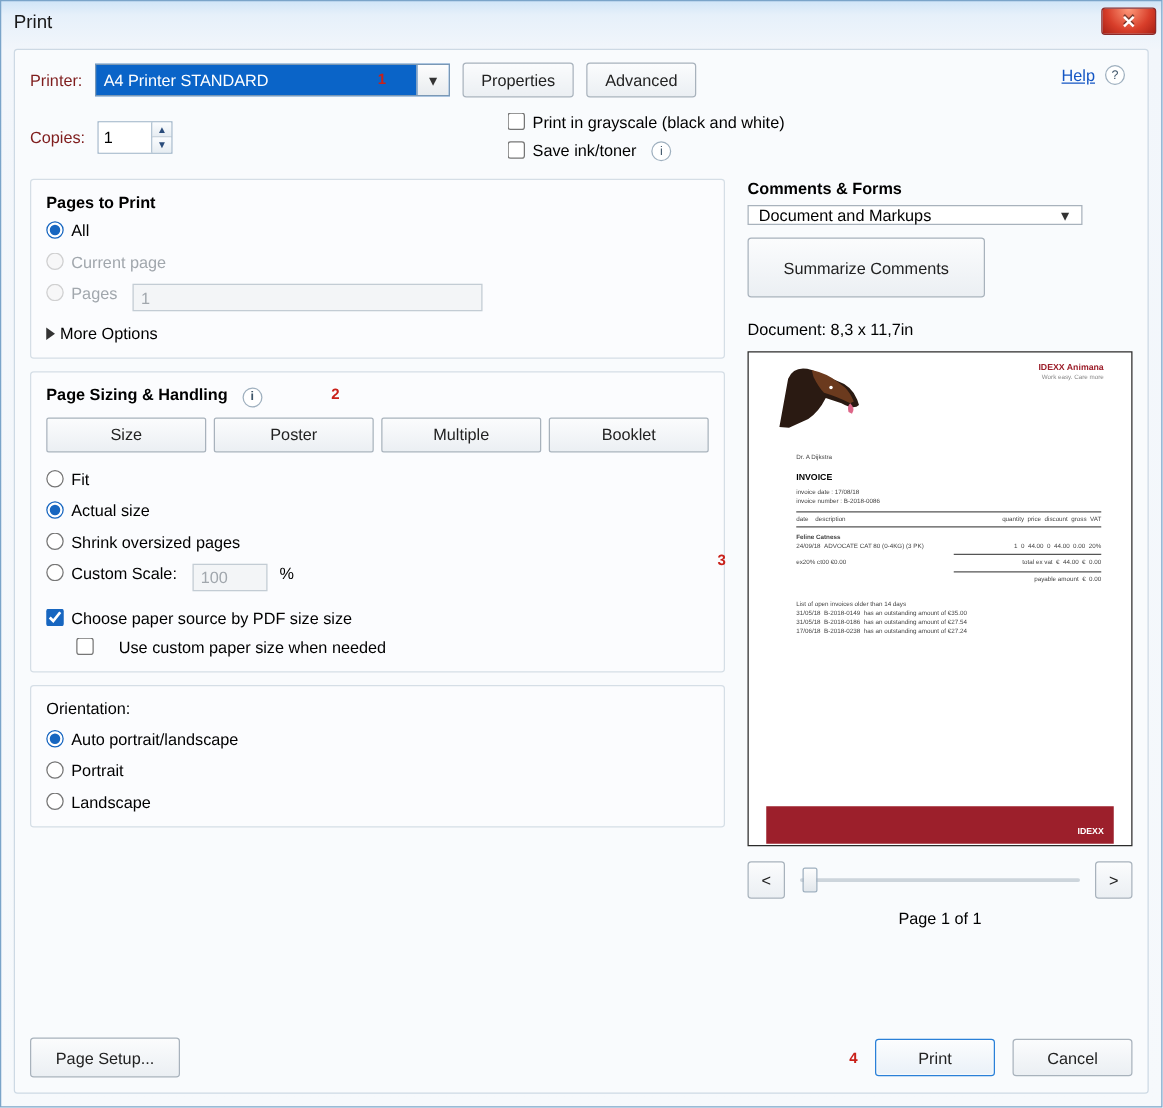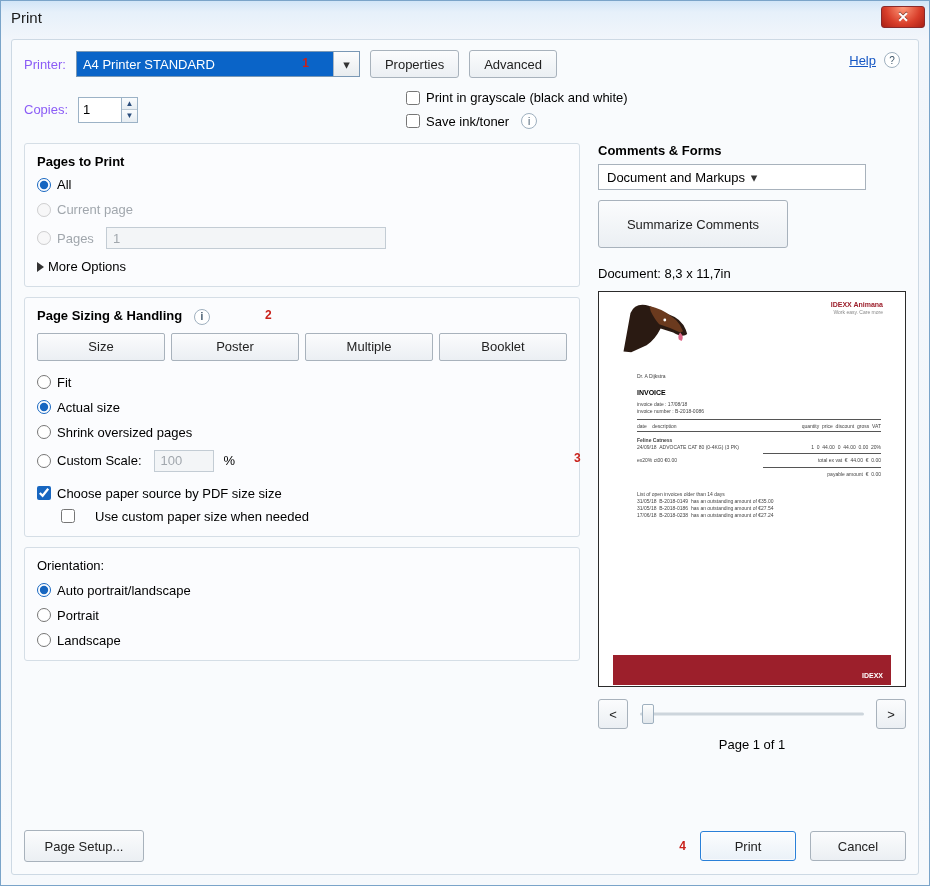--- a/index.html
+++ b/index.html
@@ -2,36 +2,36 @@
 <html><head>
   <meta charset="utf-8">
   <style>
     * { box-sizing: border-box; margin: 0; padding: 0; font-family: "Segoe UI", Tahoma, sans-serif; font-size: 13px; }
     body { width: 930px; height: 886px; background: linear-gradient(#cfe4f7,#e6f0fa 12px,#f2f6fb 40px,#f6f9fc 100%); border: 1px solid #7aa4c9; overflow: hidden; }
     .titlebar { display:flex; align-items:center; justify-content:space-between; height:32px; padding: 0 4px 0 10px; }
     .titlebar-title { font-size:15px; color:#1a1a1a; }
     .close-btn { width:44px; height:22px; border:1px solid #8a2a2a; border-radius:3px; background: radial-gradient(circle at 50% 0%, #ff9a7a, #d83e2a 60%, #a81f14); display:flex; align-items:center; justify-content:center; color:#fff; font-weight:bold; font-size:14px; text-shadow:0 -1px 0 rgba(0,0,0,.5); cursor:pointer; }
     .outer-panel { margin:6px 10px 10px 10px; border:1px solid #cdd9e4; border-radius:3px; background:#f9fbfd; padding:10px 12px 12px 12px; height: calc(100% - 48px); position:relative; }
     .row1 { display:flex; align-items:center; gap:10px; }
-    .label { color:#8b5cf6; }
+    .label { color:#7f1d1d; }
     .select { height:26px; border:1px solid #7a98b5; background:#0a64c8; color:#fff; display:flex; align-items:center; padding:0 26px 0 6px; position:relative; min-width:284px; }
     .select .arrow { position:absolute; right:0; top:0; width:26px; height:100%; background: linear-gradient(#fdfdfd,#e8ecef); border-left:1px solid #a9b7c4; display:flex; align-items:center; justify-content:center; color:#333; }
     .btn { height:28px; padding:0 14px; border:1px solid #a8b2bc; border-radius:3px; background: linear-gradient(#fbfcfd,#ebeff3); cursor:pointer; display:inline-flex; align-items:center; justify-content:center; color:#222; }
     .btn.big { height:32px; min-width:120px; }
     .btn.segment { border-radius:2px; min-width:128px; height:28px; }
     .help-row { position:absolute; right:18px; top:12px; display:flex; align-items:center; gap:8px; }
     .help-link { color:#1456c4; text-decoration:underline; cursor:pointer; }
     .info-icon { width:16px; height:16px; border:1px solid #9fb0bf; border-radius:50%; display:inline-flex; align-items:center; justify-content:center; font-size:10px; color:#3d5468; background:#fff; }
     .row2 { display:flex; align-items:center; gap:10px; margin-top:12px; }
     .spinner { display:flex; align-items:stretch; height:26px; border:1px solid #9cb2c6; background:#fff; }
     .spinner input { border:none; width:42px; padding:0 4px; font-size:13px; outline:none; }
     .spinner .arrows { width:16px; display:flex; flex-direction:column; border-left:1px solid #9cb2c6; }
     .spinner .arrows div { flex:1; display:flex; align-items:center; justify-content:center; font-size:8px; background:linear-gradient(#fafcfe,#e7edf2); cursor:pointer; color:#2a4c7b; }
     .spinner .arrows div:first-child { border-bottom:1px solid #bcc9d4; }
-    .checkrow { display:flex; align-items:center; gap:6px; }
+    .checkrow { display:flex; align-items:flex-start; gap:6px; }
     input[type=checkbox], input[type=radio] { width:14px; height:14px; accent-color:#1766c0; }
     input[type=radio] { accent-color:#1766c0; }
     .right-opts { margin-left:308px; display:flex; flex-direction:column; gap:8px; }
     .columns { display:flex; gap:18px; margin-top:14px; height:650px; }
     .col-left { flex:1; display:flex; flex-direction:column; gap:10px; }
     .col-right { width:330px; display:flex; flex-direction:column; }
     .group { border:1px solid #d5dee6; border-radius:3px; padding:10px 12px 12px 12px; background:#fbfcfe; }
     .group h3 { font-weight:bold; font-size:13px; margin-bottom:8px; }
     .radio-col { display:flex; flex-direction:column; gap:10px; }
     .disabled { color:#a1a7ad; }
@@ -52,21 +52,21 @@
     .tiny { font-size:5px; color:#444; }
     .mini-hr { position:absolute; height:1px; background:#555; }
     .pager-row { display:flex; align-items:center; justify-content:space-between; margin-top:12px; }
     .slider { flex:1; margin:0 12px; height:20px; position:relative; }
     .slider-track { position:absolute; left:0; right:0; top:50%; height:3px; background:#cdd5dc; border-radius:2px; transform:translateY(-50%); }
     .slider-thumb { position:absolute; left:8px; top:50%; width:12px; height:20px; transform:translate(-50%,-50%); background:linear-gradient(#fdfdfd,#e2e7ec); border:1px solid #9fb0bf; border-radius:2px; }
     .page-counter { text-align:center; margin-top:8px; }
     .bottom-buttons { position:absolute; left:12px; right:12px; bottom:12px; display:flex; align-items:center; justify-content:space-between; }
     .bottom-right { display:flex; gap:14px; align-items:center; }
     .btn.primary { border:1px solid #2a80d8; box-shadow: inset 0 0 0 1px rgba(255,255,255,.6); background: linear-gradient(#fcfdfe,#eaf1f8); min-width:90px; }
-    .select2 { height:26px; width:268px; border:1px solid #a8b2bc; background:#fff; display:flex; align-items:center; justify-content:flex-start; padding:0 4px 0 8px; }
+    .select2 { height:16px; width:268px; border:1px solid #a8b2bc; background:#fff; display:flex; align-items:center; justify-content:space-between; padding:0 4px 0 8px; }
     .select2 .arrow { width:18px; height:18px; display:flex; align-items:center; justify-content:center; color:#333; }
     .marker { color:#c9211a; font-weight:bold; font-size:12px; position:absolute; }
   </style>
 </head>
 <body>
 
 <div class="titlebar">
   <div class="titlebar-title">Print</div>
   <div class="close-btn">✕</div>
 </div>

